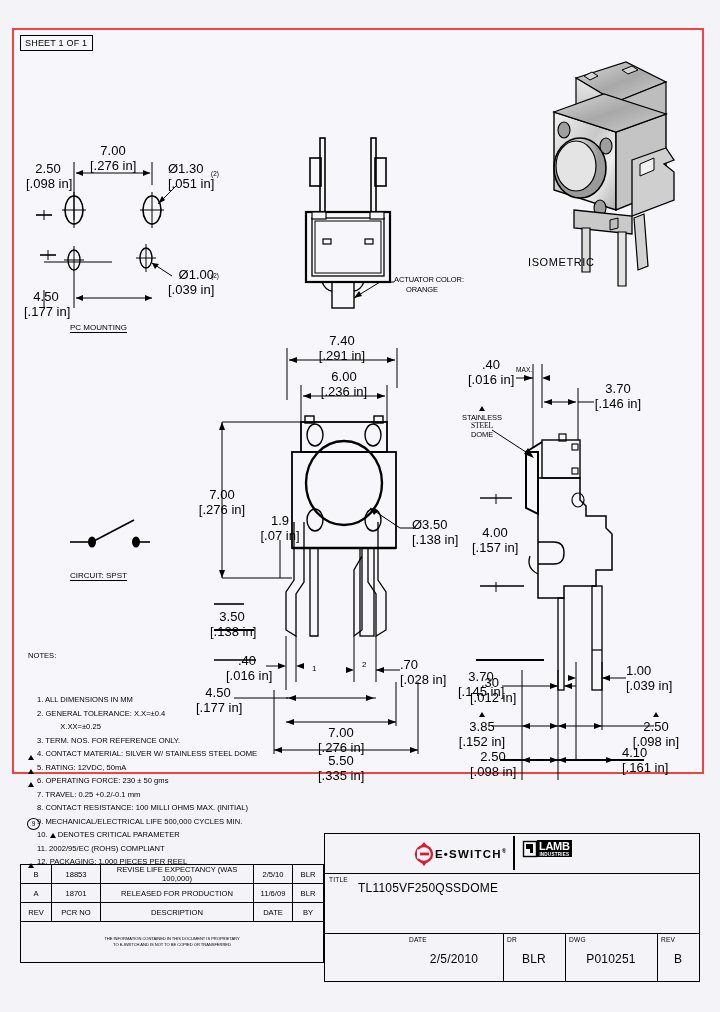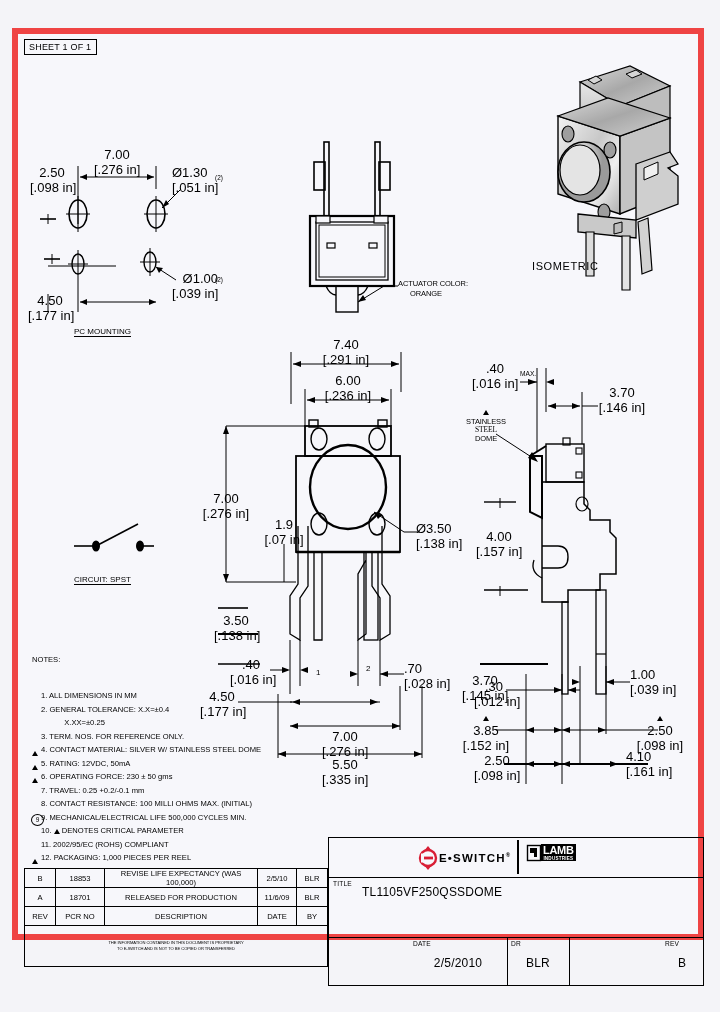--- a/index.html
+++ b/index.html
@@ -1,17 +1,17 @@
 <!DOCTYPE html>
 <html><head>
 <meta charset="utf-8">
 <style>
   html,body{margin:0;padding:0;background:#f4f4f8;}
   body{width:720px;height:1012px;font-family:"Liberation Sans",sans-serif;overflow:hidden;}
-  #sheet{position:absolute;left:12px;top:28px;width:692px;height:912px;border:6px solid #ef4444;background:#f7f7fb;box-sizing:border-box;}
+  #sheet{position:absolute;left:12px;top:28px;width:692px;height:746px;border:2px solid #ef4444;background:#f7f7fb;box-sizing:border-box;}
   .abs{position:absolute;}
   .txt{font-size:7.5px;color:#000;line-height:1.12;white-space:pre;letter-spacing:-0.1px;}
   .dim{font-size:13px;text-align:center;line-height:1.15;white-space:pre;}
   svg{display:block;overflow:visible;}
   .sheetlbl{position:absolute;left:6px;top:5px;border:1.4px solid #000;padding:2px 5px 2px 4px;font-size:9px;letter-spacing:.2px;background:#f7f7fb;}
   table.tb{border-collapse:collapse;font-size:7.6px;}
   table.tb td{border:1.2px solid #000;text-align:center;padding:0;height:18px;}
   .rev-tbl{position:absolute;left:6px;top:834px;}
   .propr{font-size:4.1px;text-align:center;line-height:1.45;letter-spacing:-0.05px;}
   .title-blk{position:absolute;left:310px;top:803px;width:376px;height:149px;border:1.6px solid #000;box-sizing:border-box;}
@@ -406,21 +406,21 @@
       <div class="dim">2.50
 [.098 in]</div>
     </div>
     <div class="abs dim" style="left:16px;top:420px;width:46px;">2.50
 [.098 in]</div>
     <div class="abs dim" style="left:168px;top:416px;width:46px;text-align:left;">4.10
 [.161 in]</div>
   </div>
 
   <div class="abs notes" style="left:14px;top:600px;width:285px;">
-    <div style="margin-bottom:6px;">NOTES:</div>
+    <div style="margin-bottom:14px;">NOTES:</div>
     <div id="notes-list"><div class="noteline"><span class="ntxt">1. ALL DIMENSIONS IN MM</span></div><div class="noteline"><span class="ntxt">2. GENERAL TOLERANCE: X.X=±0.4</span></div><div class="noteline"><span class="ntxt">           X.XX=±0.25</span></div><div class="noteline"><span class="ntxt">3. TERM. NOS. FOR REFERENCE ONLY.</span></div><div class="noteline"><span class="nmark"><span class="tri"></span></span><span class="ntxt">4. CONTACT MATERIAL: SILVER W/ STAINLESS STEEL DOME</span></div><div class="noteline"><span class="nmark"><span class="tri"></span></span><span class="ntxt">5. RATING: 12VDC, 50mA</span></div><div class="noteline"><span class="nmark"><span class="tri"></span></span><span class="ntxt">6. OPERATING FORCE: 230 ± 50 gms</span></div><div class="noteline"><span class="ntxt">7. TRAVEL: 0.25 +0.2/-0.1 mm</span></div><div class="noteline"><span class="ntxt">8. CONTACT RESISTANCE: 100 MILLI OHMS MAX. (INITIAL)</span></div><div class="noteline"><span class="circ9">9</span><span class="ntxt">9. MECHANICAL/ELECTRICAL LIFE 500,000 CYCLES MIN.</span></div><div class="noteline"><span class="ntxt">10. <span class="tri"></span> DENOTES CRITICAL PARAMETER</span></div><div class="noteline"><span class="ntxt">11. 2002/95/EC (ROHS) COMPLIANT</span></div><div class="noteline"><span class="nmark"><span class="tri"></span></span><span class="ntxt">12. PACKAGING: 1,000 PIECES PER REEL</span></div></div>
   </div>
 
   <div class="rev-tbl">
     <table class="tb">
       <tbody>
           <tr>
         <td style="width:30px;">B</td>
         <td style="width:48px;">18853</td>
         <td style="width:152px;">REVISE LIFE EXPECTANCY (WAS 100,000)</td>
@@ -487,20 +487,24 @@
 
     <div class="tb-row" style="top:100px;height:47px;">
       <div class="abs" style="left:80px;top:0;width:98px;height:47px;border-right:1.5px solid #000;">
         <span class="cellhdr">DATE</span>
         <span class="cellval" style="top:18px;">2/5/2010</span>
       </div>
       <div class="abs" style="left:178px;top:0;width:62px;height:47px;border-right:1.5px solid #000;">
         <span class="cellhdr">DR</span>
         <span class="cellval" style="top:18px;">BLR</span>
       </div>
+      <div class="abs" style="left:240px;top:0;width:92px;height:47px;border-right:1.5px solid #000;">
+        <span class="cellhdr">DWG</span>
+        <span class="cellval" style="top:18px;">P010251</span>
+      </div>
       <div class="abs" style="left:332px;top:0;width:42px;height:47px;">
         <span class="cellhdr">REV</span>
         <span class="cellval" style="top:18px;">B</span>
       </div>
     </div>
   </div>
 
 </div>
 
 </body></html>

